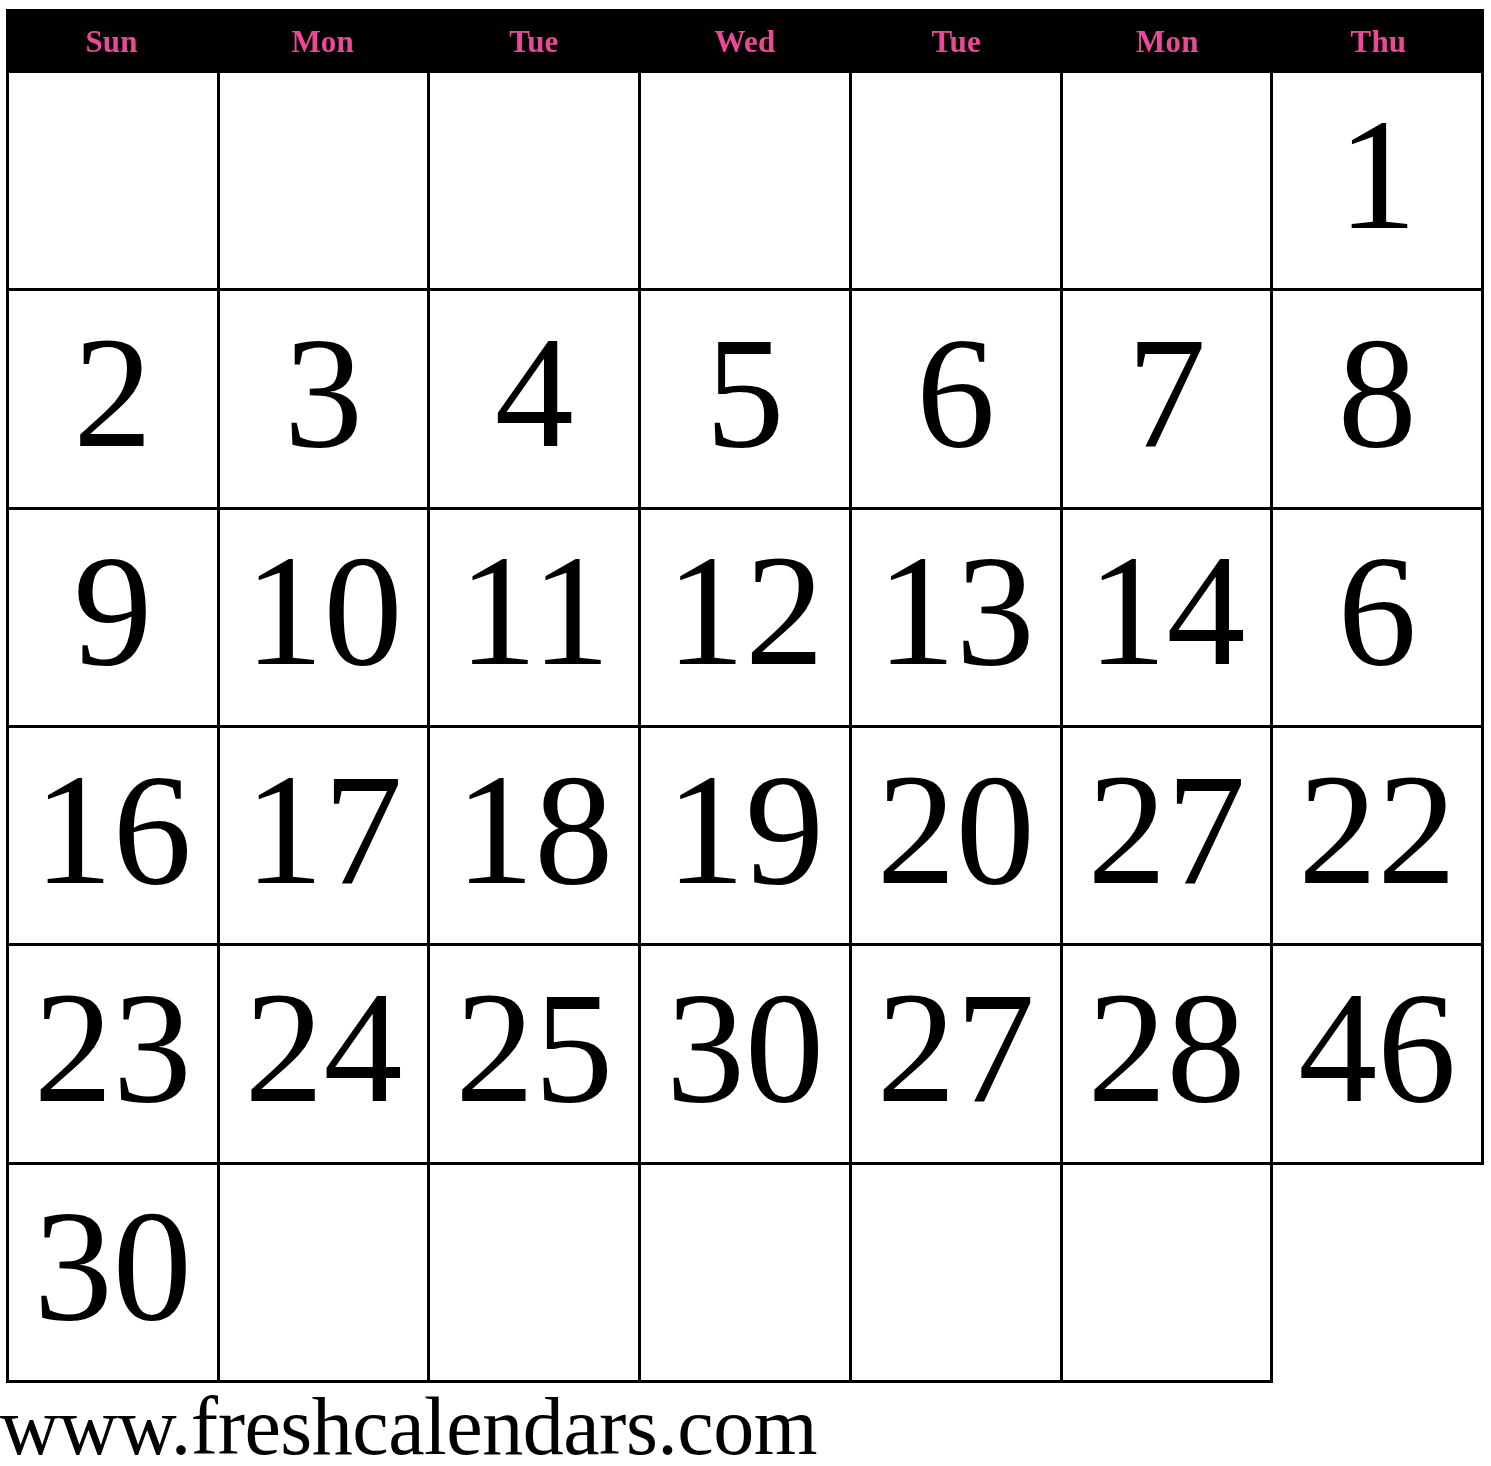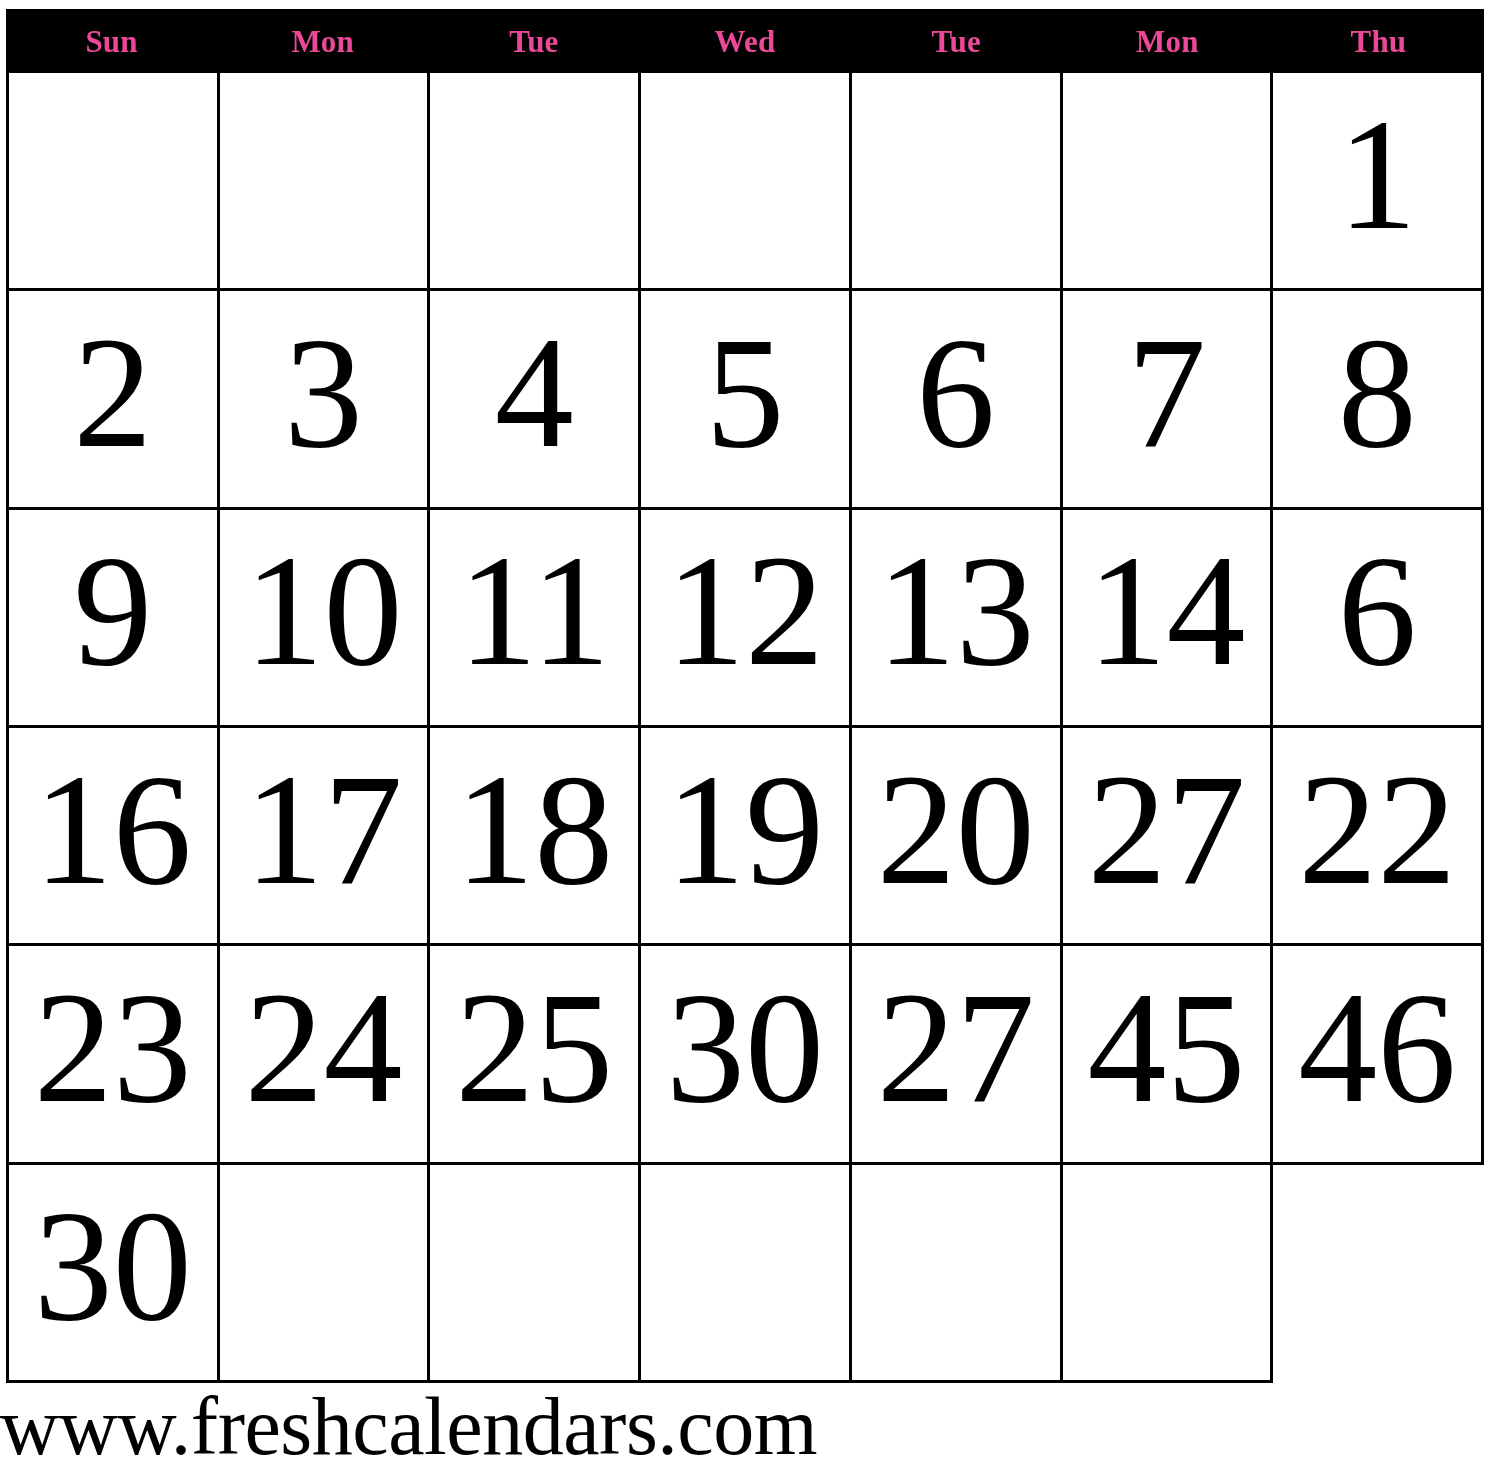--- a/index.html
+++ b/index.html
@@ -209,21 +209,21 @@
     <div class="date-cell">
         <span class="date-number">25</span>
       </div>
     <div class="date-cell">
         <span class="date-number">30</span>
       </div>
     <div class="date-cell">
         <span class="date-number">27</span>
       </div>
     <div class="date-cell">
-        <span class="date-number">45</span>
+        <span class="date-number">28</span>
       </div>
     <div class="date-cell">
         <span class="date-number">46</span>
       </div>
 
     <div class="date-cell">
         <span class="date-number">30</span>
       </div>
     <div class="date-cell"></div>
     <div class="date-cell"></div>

